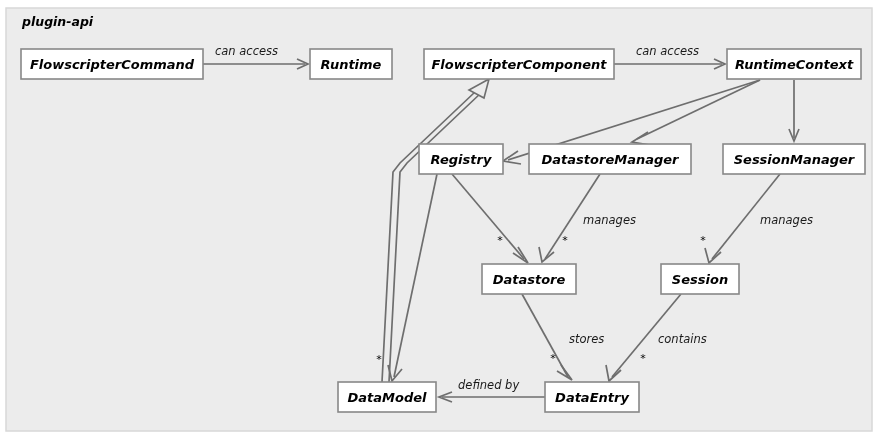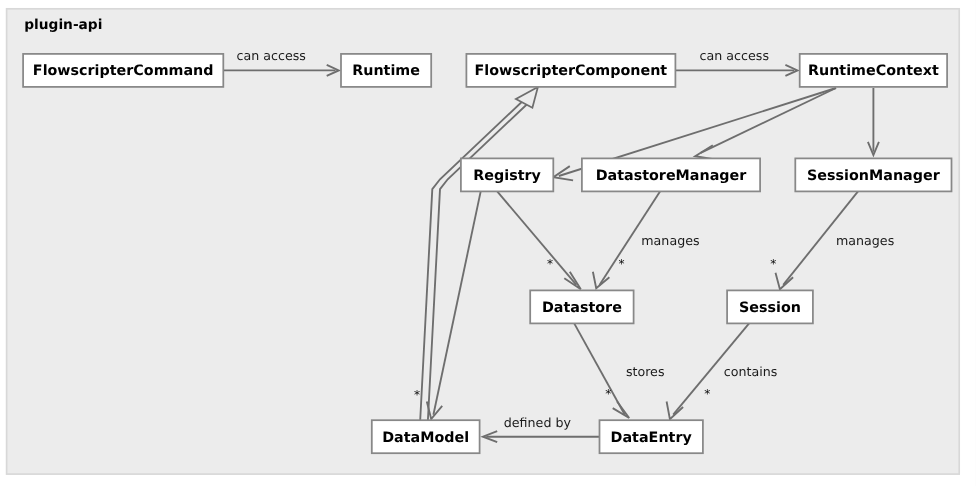--- a/index.html
+++ b/index.html
@@ -10,20 +10,21 @@
   body {
     width: 887px;
     height: 442px;
     font-family: "DejaVu Sans", sans-serif;
     overflow: hidden;
   }
   #diagram-root {
     position: relative;
     width: 887px;
     height: 442px;
+    font-style: italic;
   }
   svg.canvas {
     position: absolute;
     top: 0; left: 0;
     width: 887px;
     height: 442px;
   }
   .pkg-frame {
     fill: #ECECEC;
     stroke: #D8D8D8;

